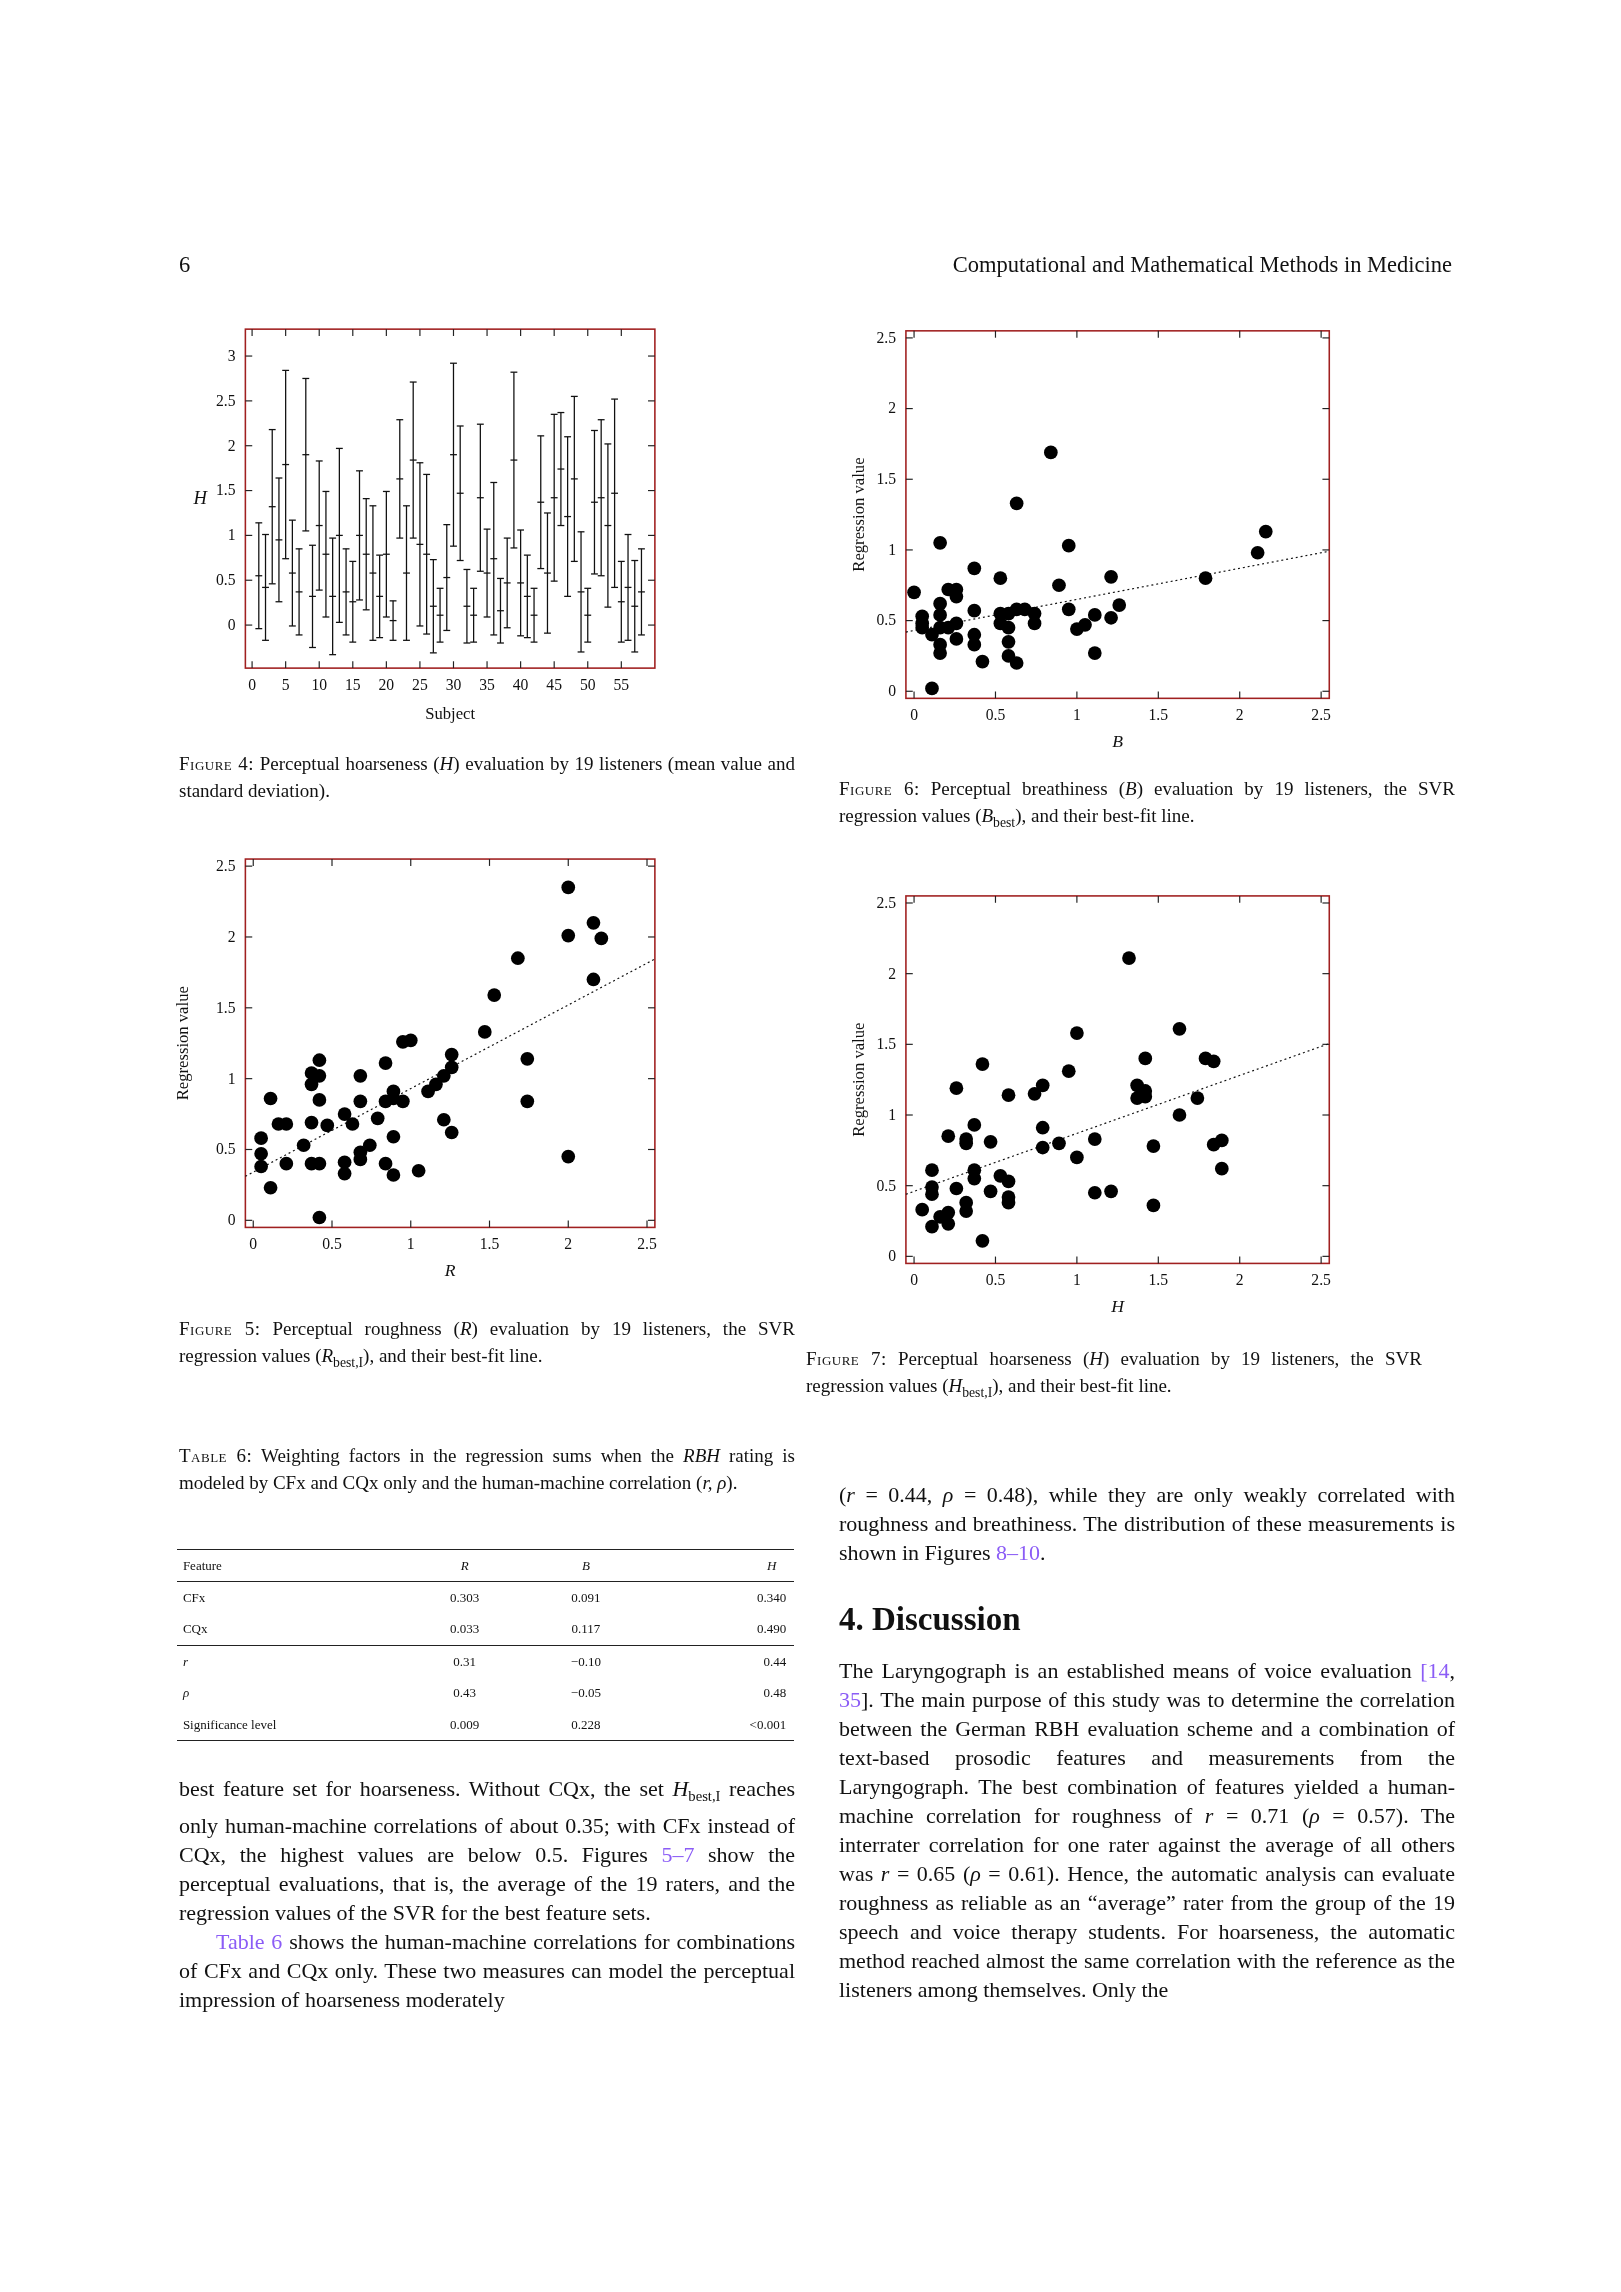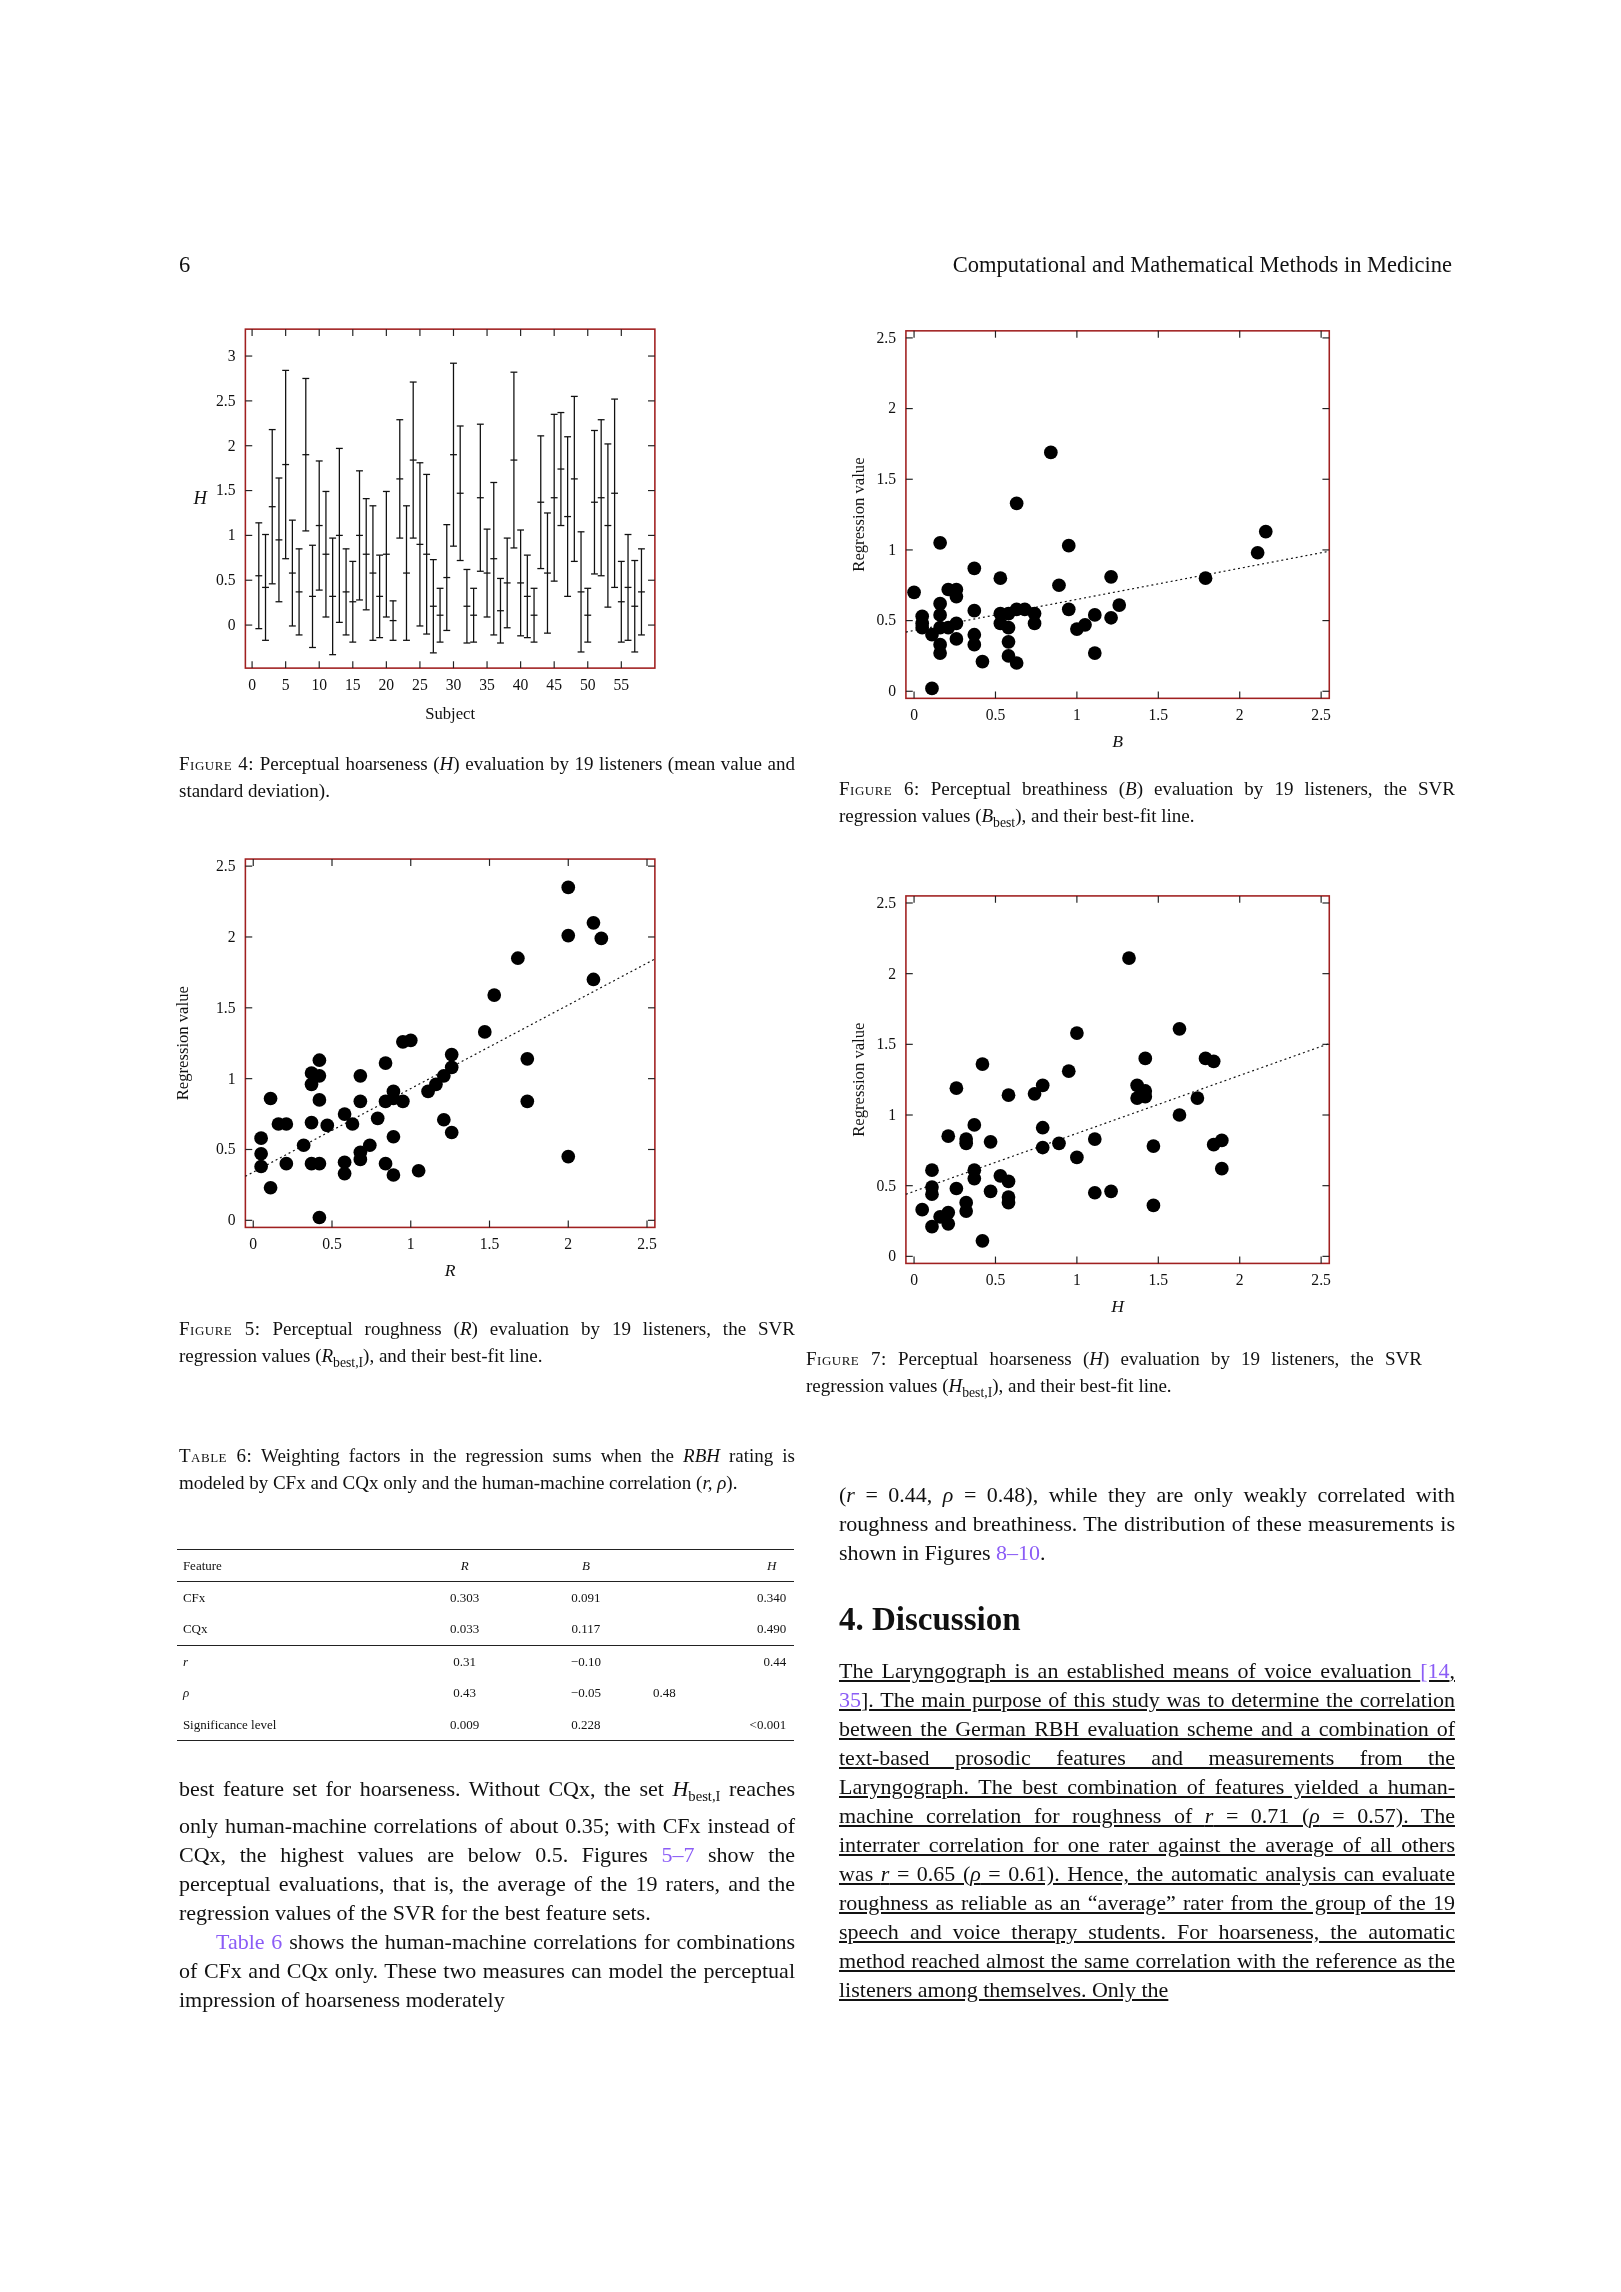--- a/index.html
+++ b/index.html
@@ -770,36 +770,36 @@
       <tr>
         <td class="it">r</td>
         <td class="num">0.31</td>
         <td class="num">−0.10</td>
         <td class="num" style="text-align: right; padding-right: 7.8px;">0.44</td>
       </tr>
       <tr>
         <td class="it">ρ</td>
         <td class="num">0.43</td>
         <td class="num">−0.05</td>
-        <td class="num" style="text-align: left; padding-right: 7.8px;">0.48</td>
+        <td class="num" style="text-align: right; padding-right: 7.8px;">0.48</td>
       </tr>
       <tr>
         <td>Significance level</td>
         <td class="num">0.009</td>
         <td class="num">0.228</td>
         <td class="num" style="text-align: right; padding-right: 7.8px;">&lt;0.001</td>
       </tr>
     </tbody>
 </table>
 
 <div class="abs body-text" style="left:179px;top:1774px;width:616px;">
   <p><span>best feature set for hoarseness. Without CQx, the set </span><span class="it">H</span><sub style="font-size:14.7px;">best,I</sub><span> reaches only human-machine correlations of about 0.35; with CFx instead of CQx, the highest values are below 0.5. Figures </span><span class="link">5–7</span><span> show the perceptual evaluations, that is, the average of the 19 raters, and the regression values of the SVR for the best feature sets.</span></p>
   <p class="indent"><span class="link">Table 6</span><span> shows the human-machine correlations for combinations of CFx and CQx only. These two measures can model the perceptual impression of hoarseness moderately</span></p>
 </div>
 
 <div class="abs body-text" style="left:839px;top:1480px;width:616px;">
   <p><span>(</span><span class="it">r</span><span> = 0.44, </span><span class="it">ρ</span><span> = 0.48), while they are only weakly correlated with roughness and breathiness. The distribution of these measurements is shown in Figures </span><span class="link">8–10</span><span>.</span></p>
 </div>
 <div class="abs h-sec" style="left:839px;top:1601px;">4. Discussion</div>
-<div class="abs body-text" style="left:839px;top:1656px;width:616px;text-decoration:underline;">
+<div class="abs body-text" style="left:839px;top:1656px;width:616px;">
   <p><span>The Laryngograph is an established means of voice evaluation </span><span class="link">[14</span><span>, </span><span class="link">35</span><span>]. The main purpose of this study was to determine the correlation between the German RBH evaluation scheme and a combination of text-based prosodic features and measurements from the Laryngograph. The best combination of features yielded a human-machine correlation for roughness of </span><span class="it">r</span><span> = 0.71 (</span><span class="it">ρ</span><span> = 0.57). The interrater correlation for one rater against the average of all others was </span><span class="it">r</span><span> = 0.65 (</span><span class="it">ρ</span><span> = 0.61). Hence, the automatic analysis can evaluate roughness as reliable as an “average” rater from the group of the 19 speech and voice therapy students. For hoarseness, the automatic method reached almost the same correlation with the reference as the listeners among themselves. Only the</span></p>
 </div>
 
 
 </body></html>

